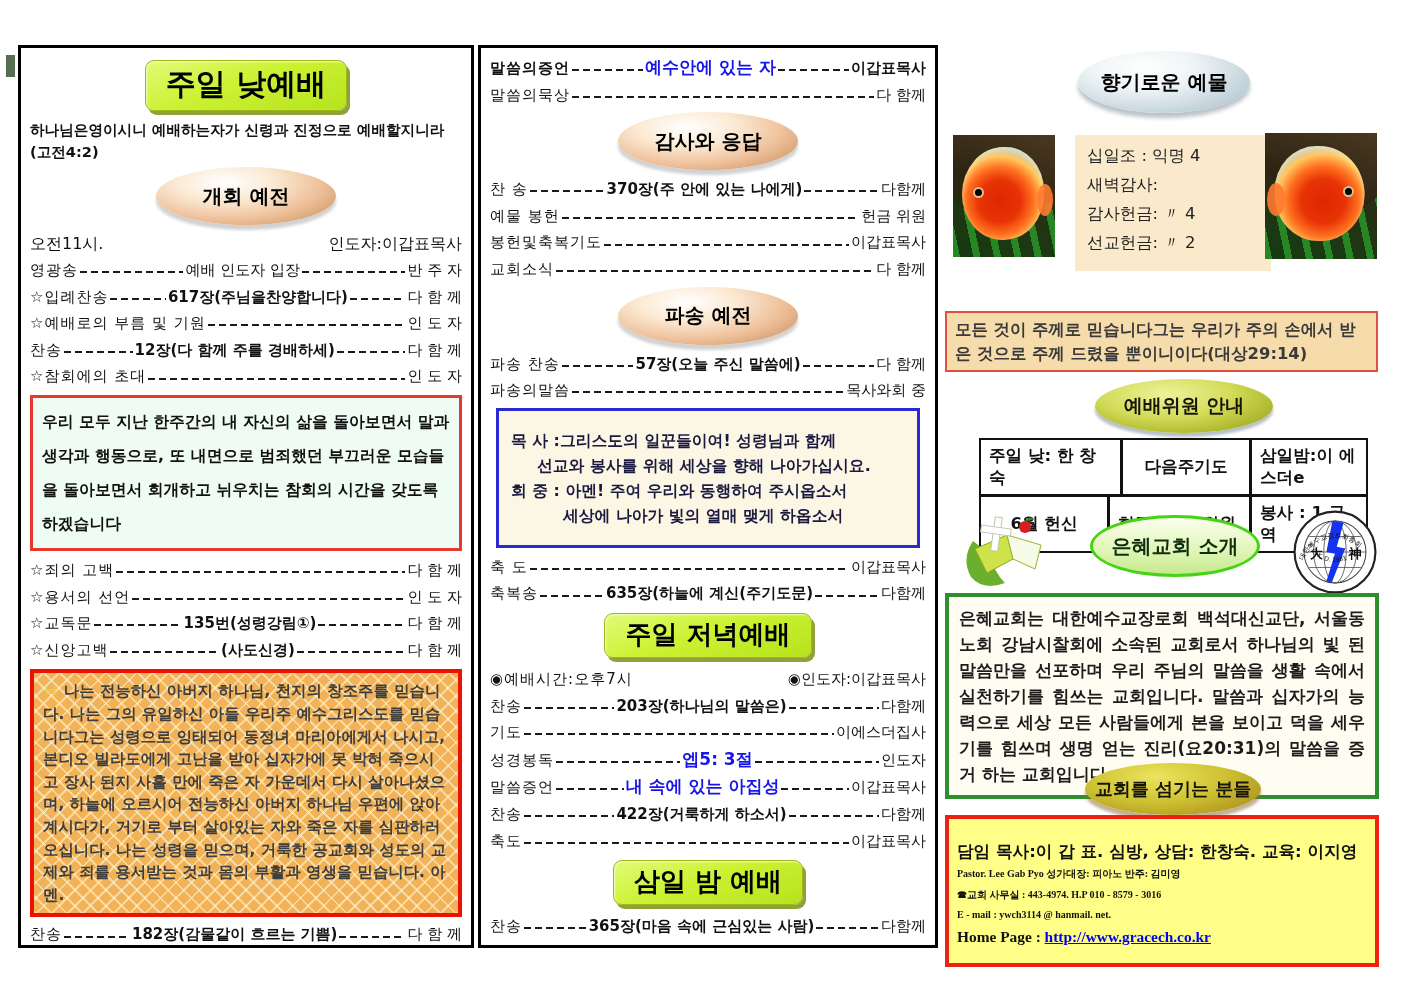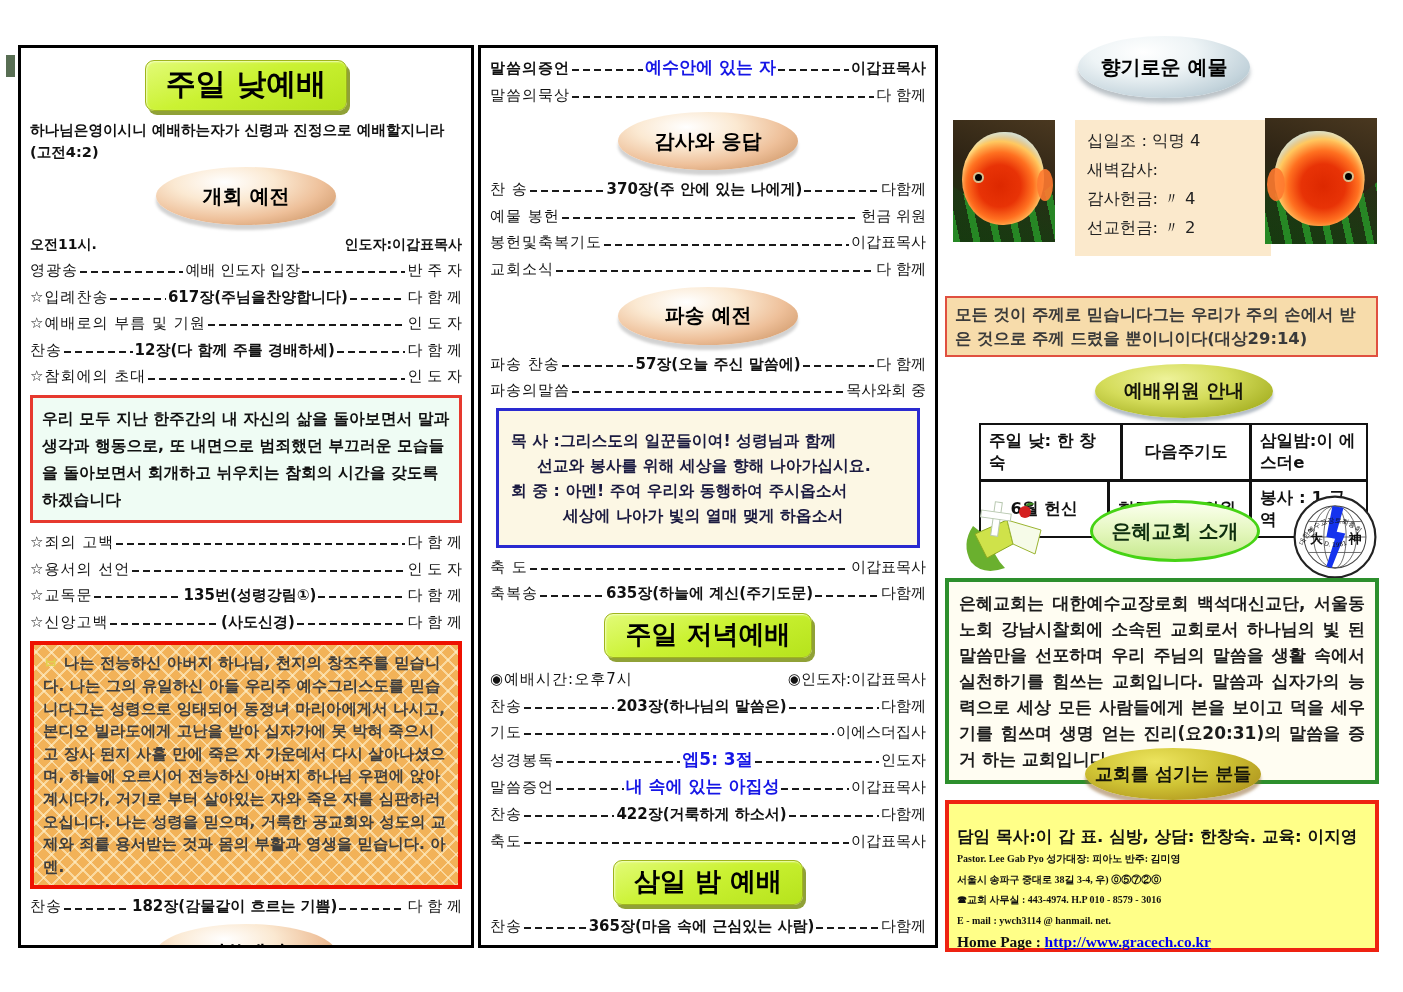--- a/index.html
+++ b/index.html
@@ -2,21 +2,21 @@
 <html><head>
 <meta charset="utf-8">
 <style>
   html,body{margin:0;padding:0;background:#fff;}
   .page{position:relative;width:1403px;height:992px;background:#ffffff;overflow:hidden;
         font-family:"DejaVu Sans",sans-serif;color:#111;}
   .panel{position:absolute;top:45px;height:903px;background:#fff;border:3px solid #000;
          box-sizing:border-box;padding:6px 9px 4px 9px;overflow:hidden;}
   #left-panel{left:18px;width:456px;}
   #mid-panel{left:478px;width:460px;}
-  .rightcol{position:absolute;left:945px;top:0;width:458px;height:816px;}
+  .rightcol{position:absolute;left:945px;top:15px;width:458px;height:816px;}
 
   
   .gbtn{display:block;margin:6px auto 8px auto;width:max-content;
         background:linear-gradient(160deg,#e2fb78 0%,#cbf233 45%,#b6e31c 100%);
         border:1px solid #9fb51c;border-radius:9px;padding:3px 20px 5px 20px;
         font-weight:bold;color:#000;box-shadow:3px 4px 0 rgba(125,145,20,.85), inset 1px 1px 2px #f2ffc0;}
   .gbtn.big{font-size:30px;}
   .gbtn.med{font-size:26px;}
 
   
@@ -46,25 +46,25 @@
   .pline .m{letter-spacing:0;}
   .pline .mb{font-weight:bold;}
   .pline .blue{font-weight:bold;color:#1616e6;font-size:17px;}
   .pline .red{font-weight:bold;color:#e81212;font-size:17px;}
   .pline .plain{font-weight:normal;}
   .dash{flex:1;min-width:10px;position:relative;align-self:center;height:14px;}
   .dash::before{content:"";position:absolute;left:2px;right:2px;top:8px;height:2px;
         background:repeating-linear-gradient(90deg,#1a1a1a 0 7px,transparent 7px 11px);}
 
   .verse{font-weight:bold;font-size:14.6px;line-height:22px;margin:2px 0 2px 0;letter-spacing:0;}
-  .timerow{display:flex;justify-content:space-between;font-weight:bold;font-size:14px;line-height:26px;}
+  .timerow{display:flex;justify-content:space-between;font-weight:normal;font-size:16px;line-height:26px;}
 
   .box{box-sizing:border-box;}
   .box.notice{border:3px solid #e6392e;background:#effcf4;font-weight:bold;font-size:15.8px;
-        line-height:27px;color:#111;padding:7px 9px;margin:5px 0 6px 0;}
+        line-height:34px;color:#111;padding:7px 9px;margin:5px 0 6px 0;}
   .box.creed{border:4px solid #ee1100;background-color:#f2b258;
         background-image:repeating-linear-gradient(45deg,rgba(255,242,205,.6) 0 2px,transparent 2px 11px),
                          repeating-linear-gradient(-45deg,rgba(255,242,205,.6) 0 2px,transparent 2px 11px);
         font-weight:bold;font-size:15.4px;line-height:22.6px;color:#3e3e3e;
         padding:7px 9px;margin:6px 0 4px 0;}
   .box.creed .lead{color:#e3cf4e;}
   .box.sendbox{border:3px solid #2a2ad0;background:#fcf7e4;color:#1a1a40;font-weight:bold;
         font-size:15.8px;line-height:25px;padding:17px 12px;margin:4px 6px 6px 6px;}
   .box.scripture{position:absolute;border:2px solid #e05040;background:#f7dcab;color:#3a3a3a;
         font-weight:bold;font-size:16.4px;line-height:23.5px;padding:5px 8px;}
@@ -434,21 +434,20 @@
     <div class="box intro" style="left:0px;top:578px;width:434px;">은혜교회는 대한예수교장로회 백석대신교단, 서울동노회 강남시찰회에 소속된 교회로서 하나님의 빛 된 말씀만을 선포하며 우리 주님의 말씀을 생활 속에서 실천하기를 힘쓰는 교회입니다. 말씀과 십자가의 능력으로 세상 모든 사람들에게 본을 보이고 덕을 세우기를 힘쓰며 생명 얻는 진리(요20:31)의 말씀을 증거 하는 교회입니다.</div>
 
     <div class="oval gold" style="left:140px;top:748px;width:176px;height:52px;">
       <span>교회를 섬기는 분들</span>
     </div>
 
     <div class="box contact" style="left:0px;top:800px;width:434px;height:152px;">
       <div class="contact-line1">담임 목사:이 갑 표.   심방, 상담: 한창숙.   교육: 이지영</div>
       <div>
           <div class="pli">Pastor. Lee Gab Pyo 성가대장:      피아노 반주: 김미영</div>
-          <div class="pli">서울시 송파구 중대로 38길 3-4,  우) ⓪⑤⑦②⓪</div>
           <div class="pli">☎교회 사무실 : 443-4974.  H.P 010 - 8579 - 3016</div>
           <div class="pli">E - mail : ywch3114 @ hanmail. net.</div>
         </div>
       <div class="homepage-row">
         <span>Home Page : </span><a href="#">http://www.gracech.co.kr</a>
       </div>
     </div>
 
   </div>
 </div>

